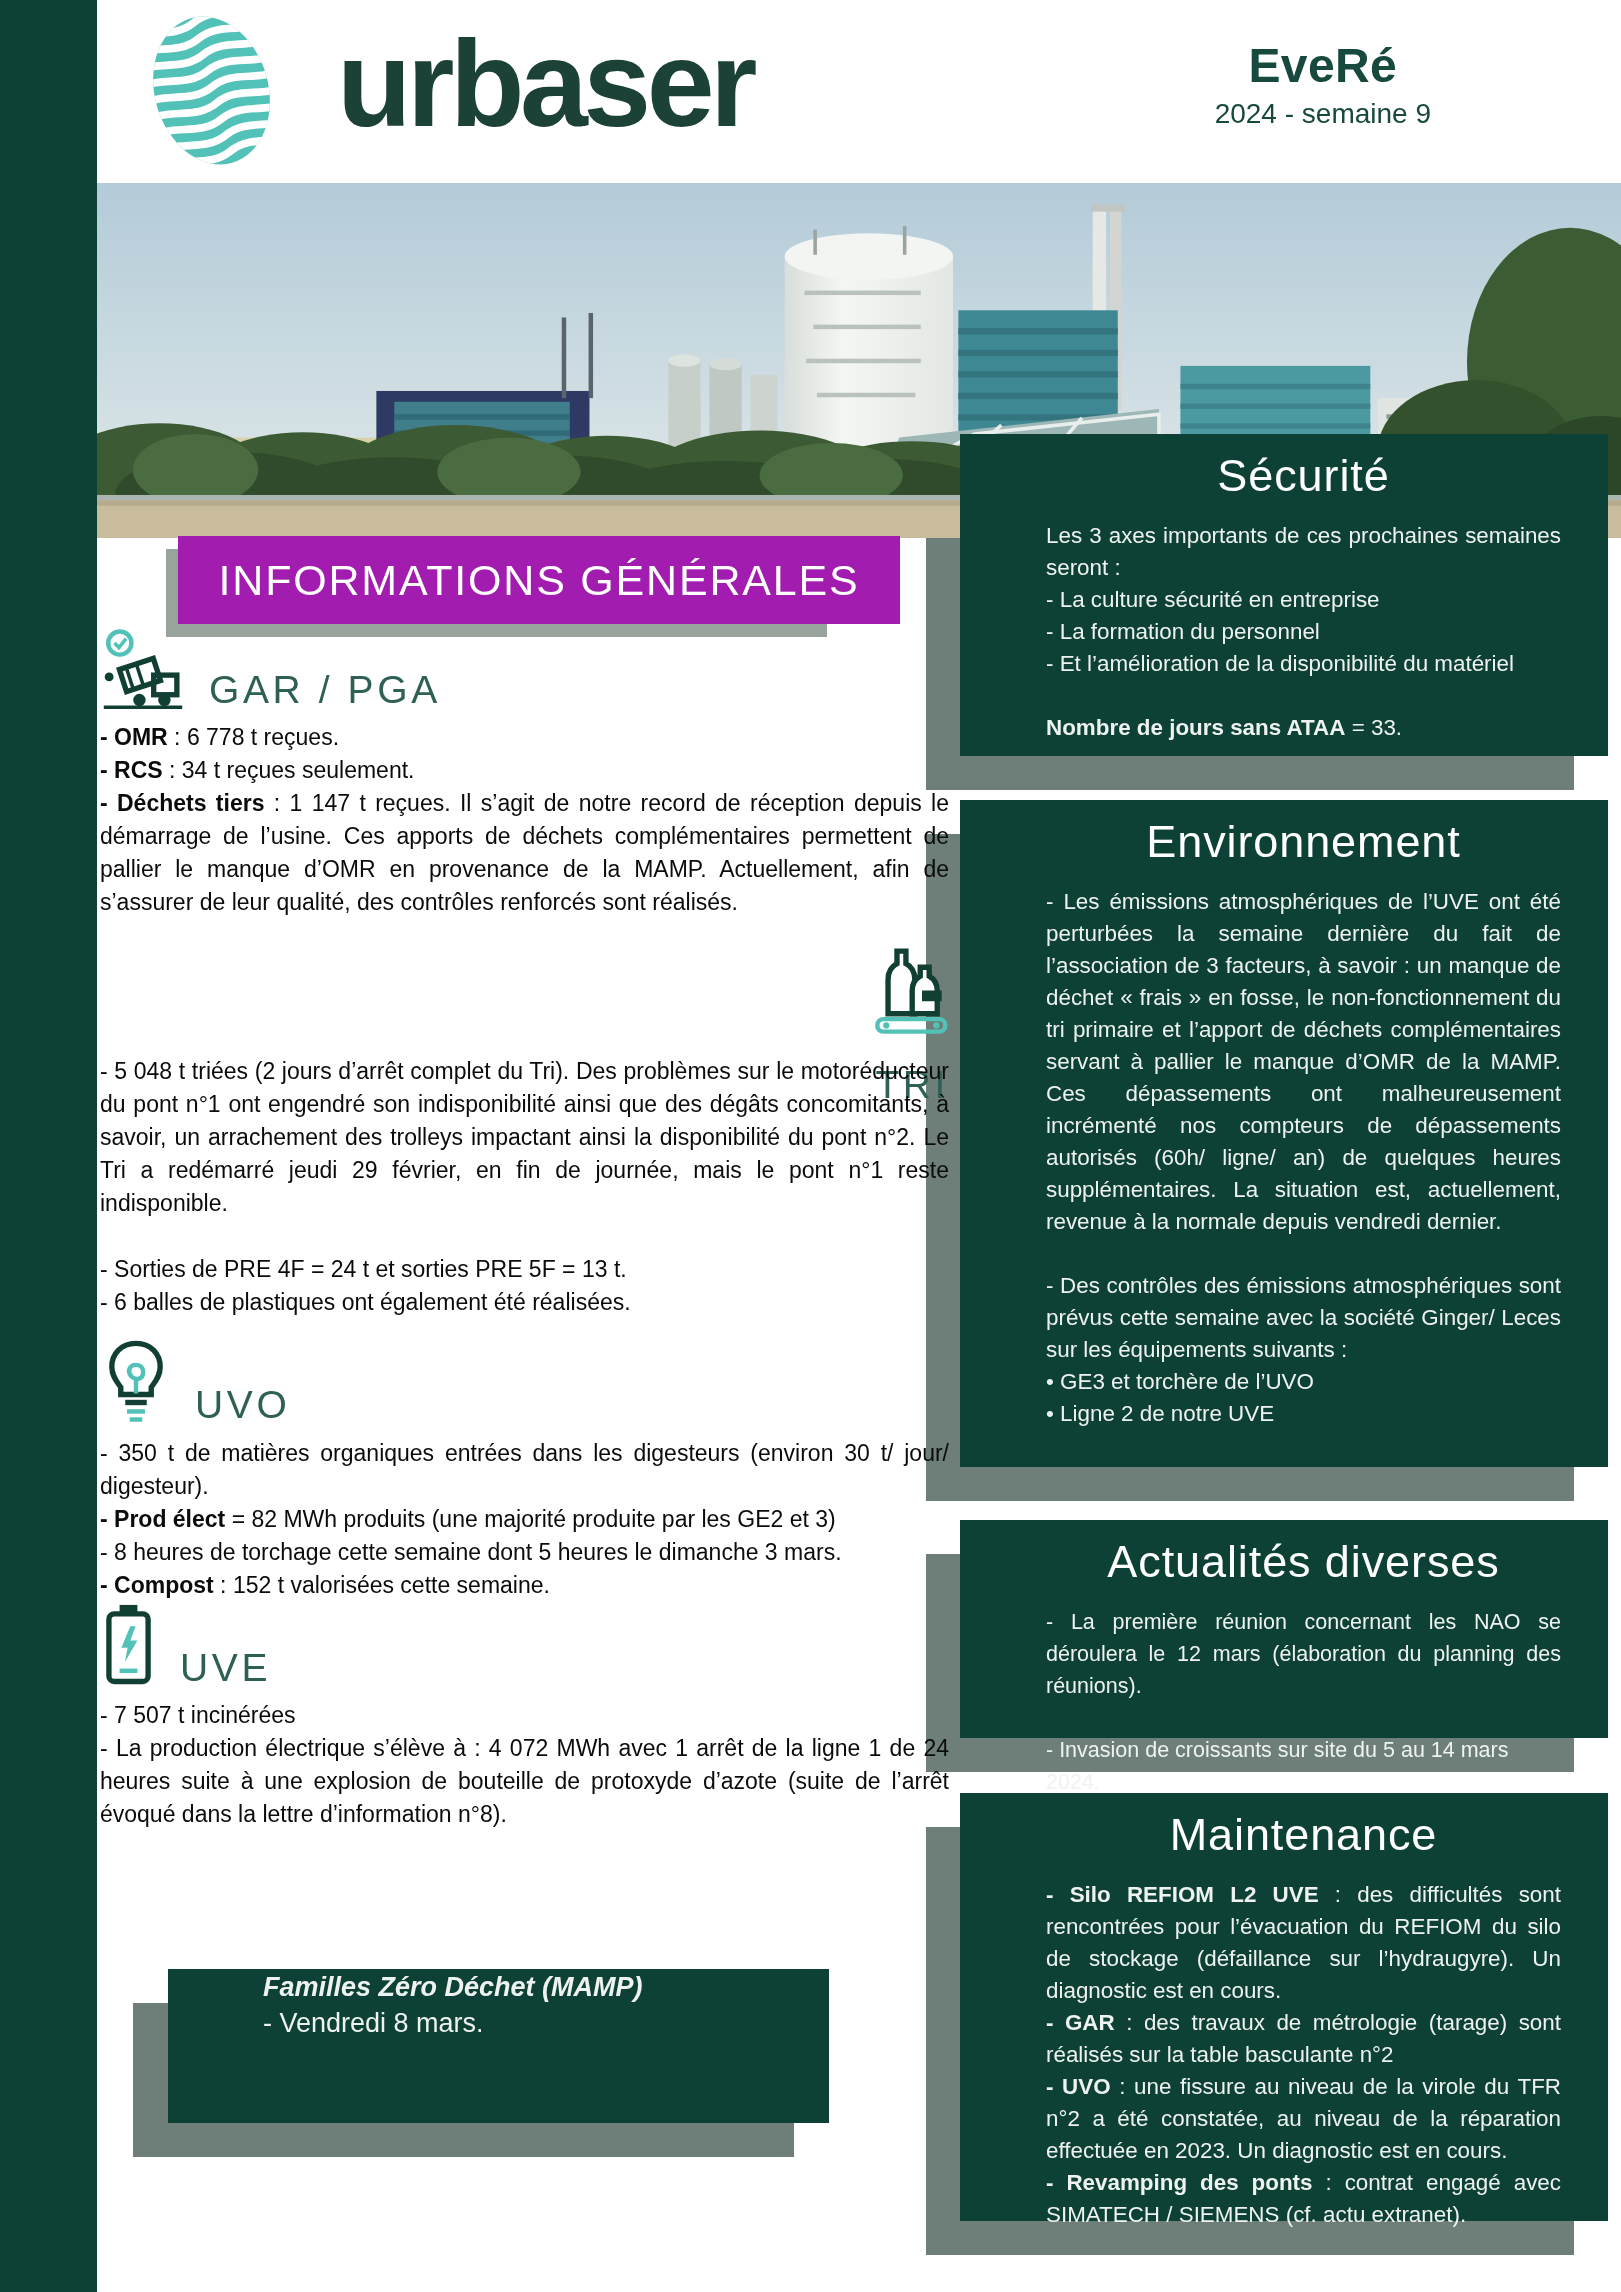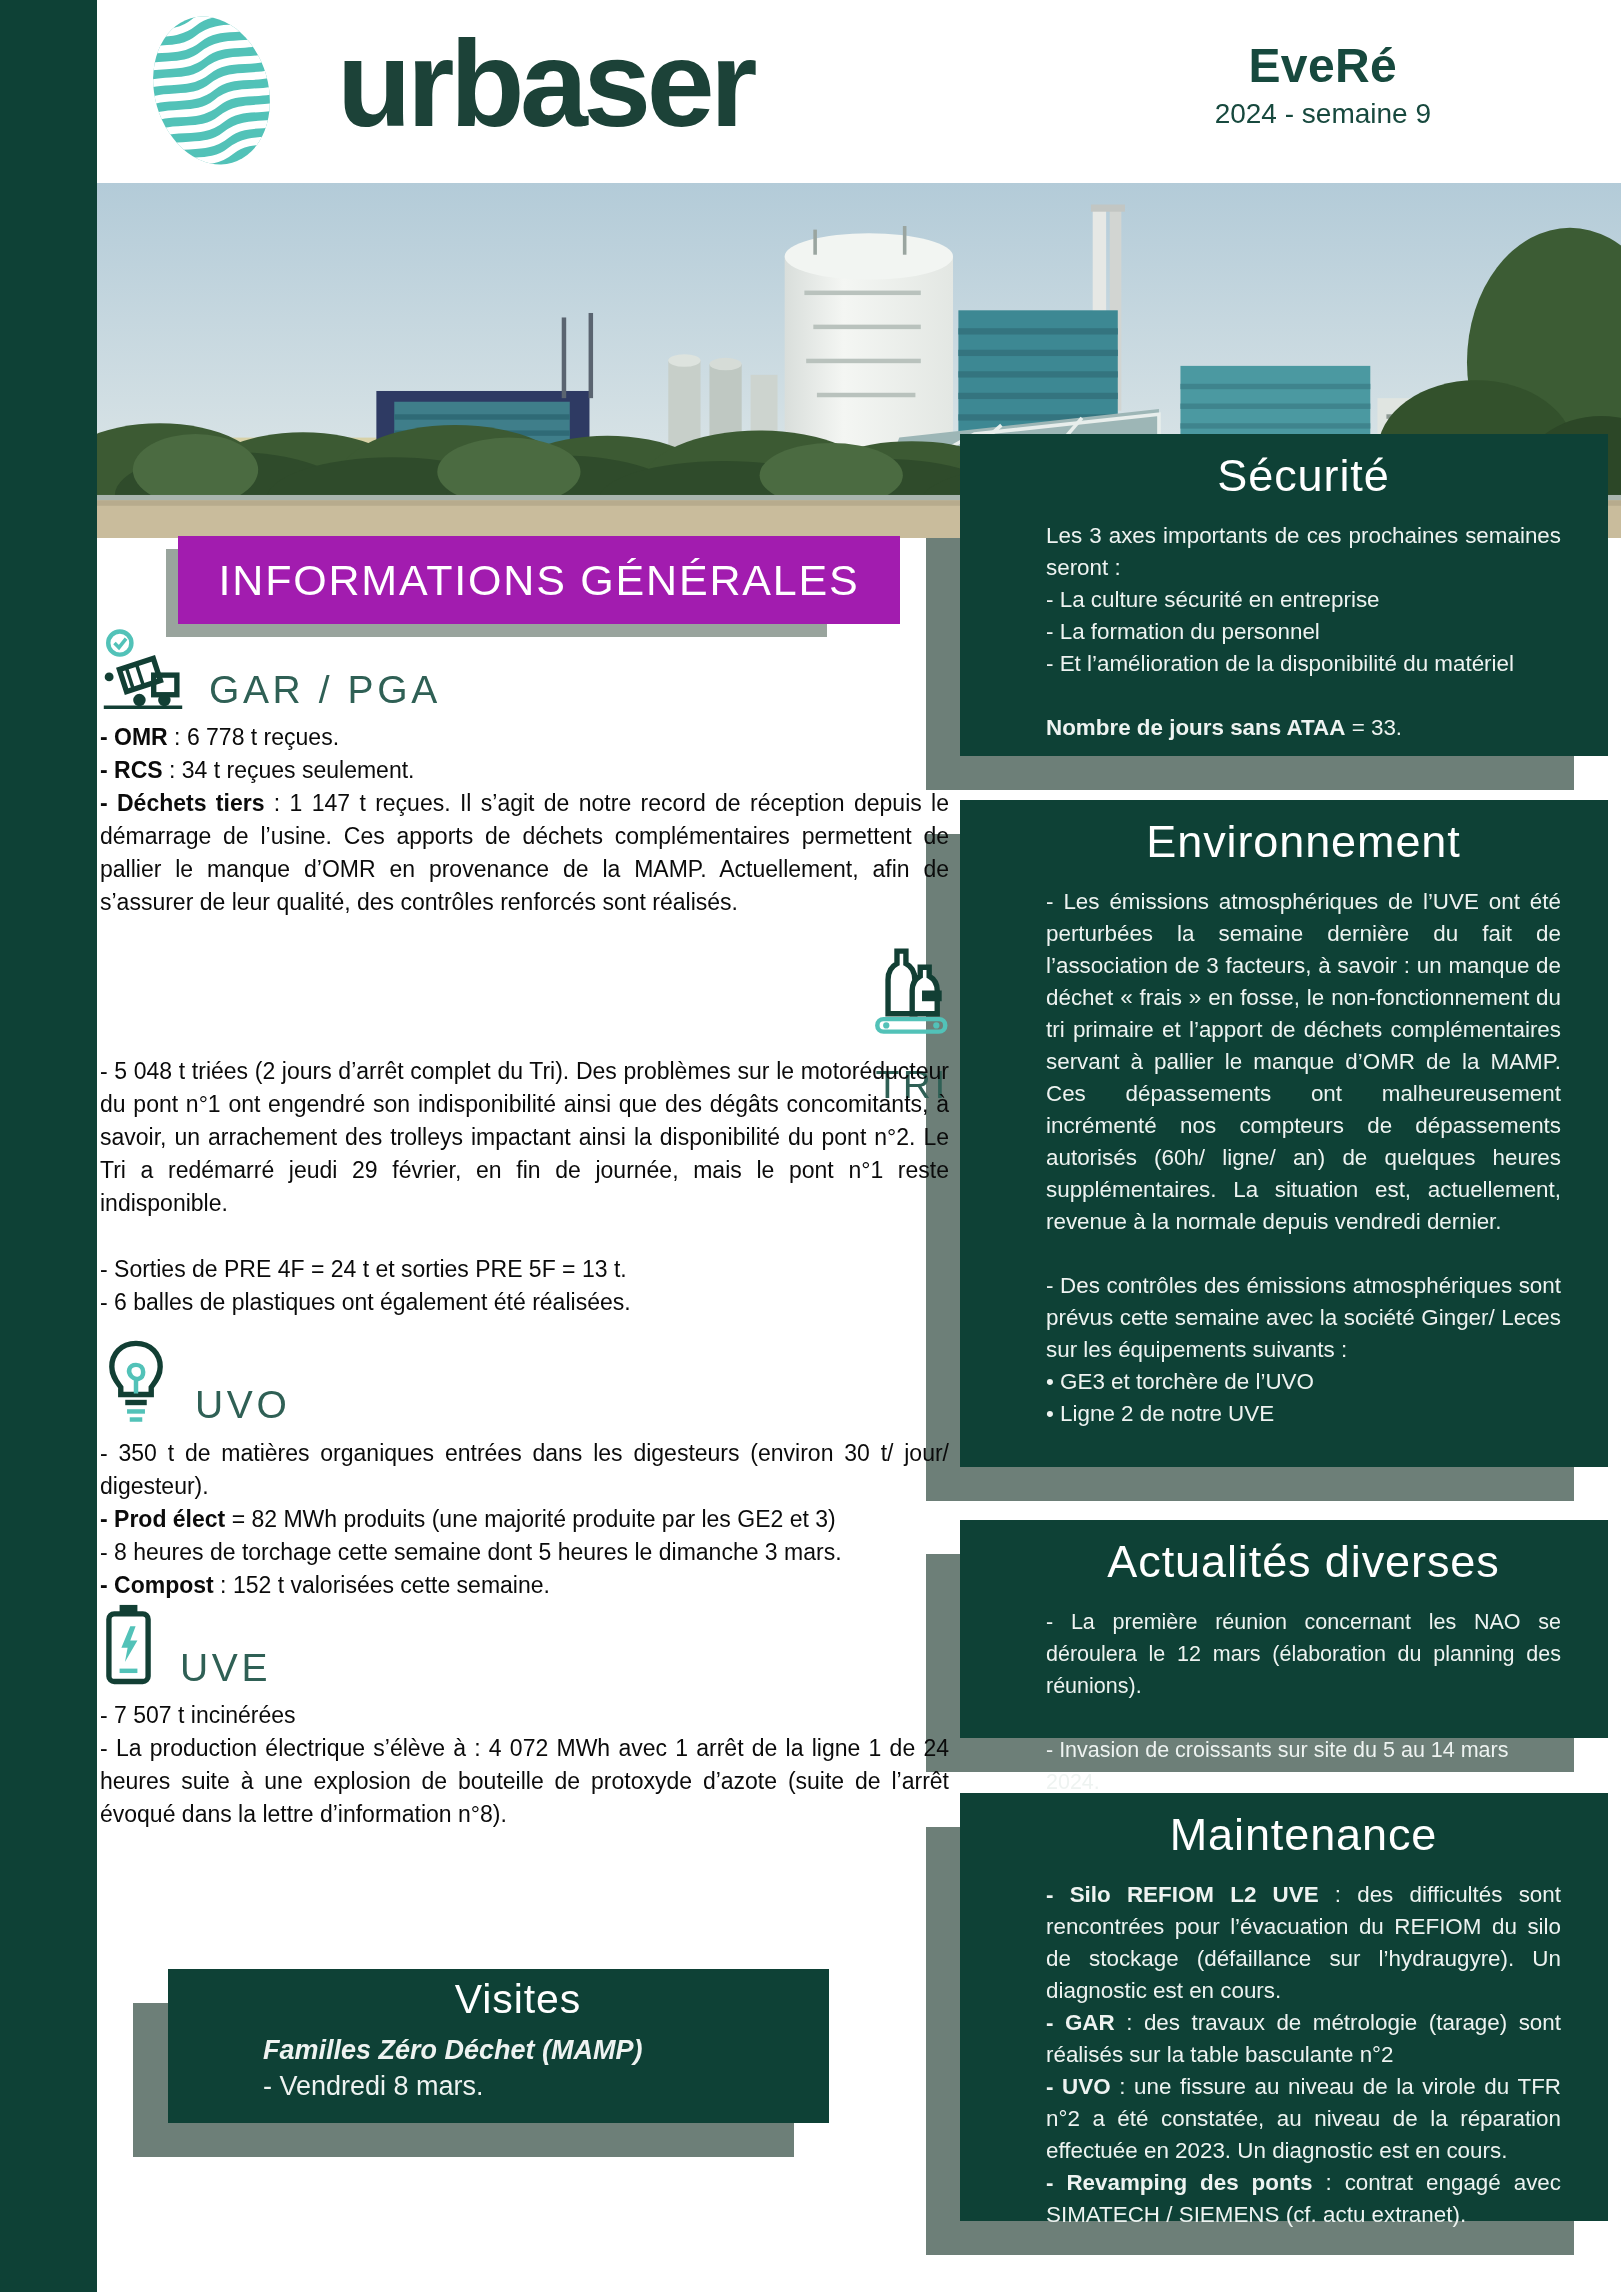--- a/index.html
+++ b/index.html
@@ -309,21 +309,20 @@
       <span class="sec-title">UVE</span>
     </div>
     <div class="body-txt">
       <div>- 7 507 t incinérées</div>
       <div class="just">- La production électrique s’élève à : 4 072 MWh avec 1 arrêt de la ligne 1 de 24 heures suite à une explosion de bouteille de protoxyde d’azote (suite de l’arrêt évoqué dans la lettre d’information n°8).</div>
     </div>
   </div>
 
   <div class="shadow" style="left:133px; top:2003px; width:661px; height:154px;"></div>
   <div class="gbox visites">
-    <div class="btitle">Visites</div>
     <div class="vbody">
       <div class="bi">Familles Zéro Déchet (MAMP)</div>
       <div>- Vendredi 8 mars.</div>
     </div>
   </div>
 
   <div class="shadow" style="left:926px; top:468px; width:648px; height:322px;"></div>
   <div class="gbox securite">
     <div class="btitle">Sécurité</div>
     <div class="bbody">

